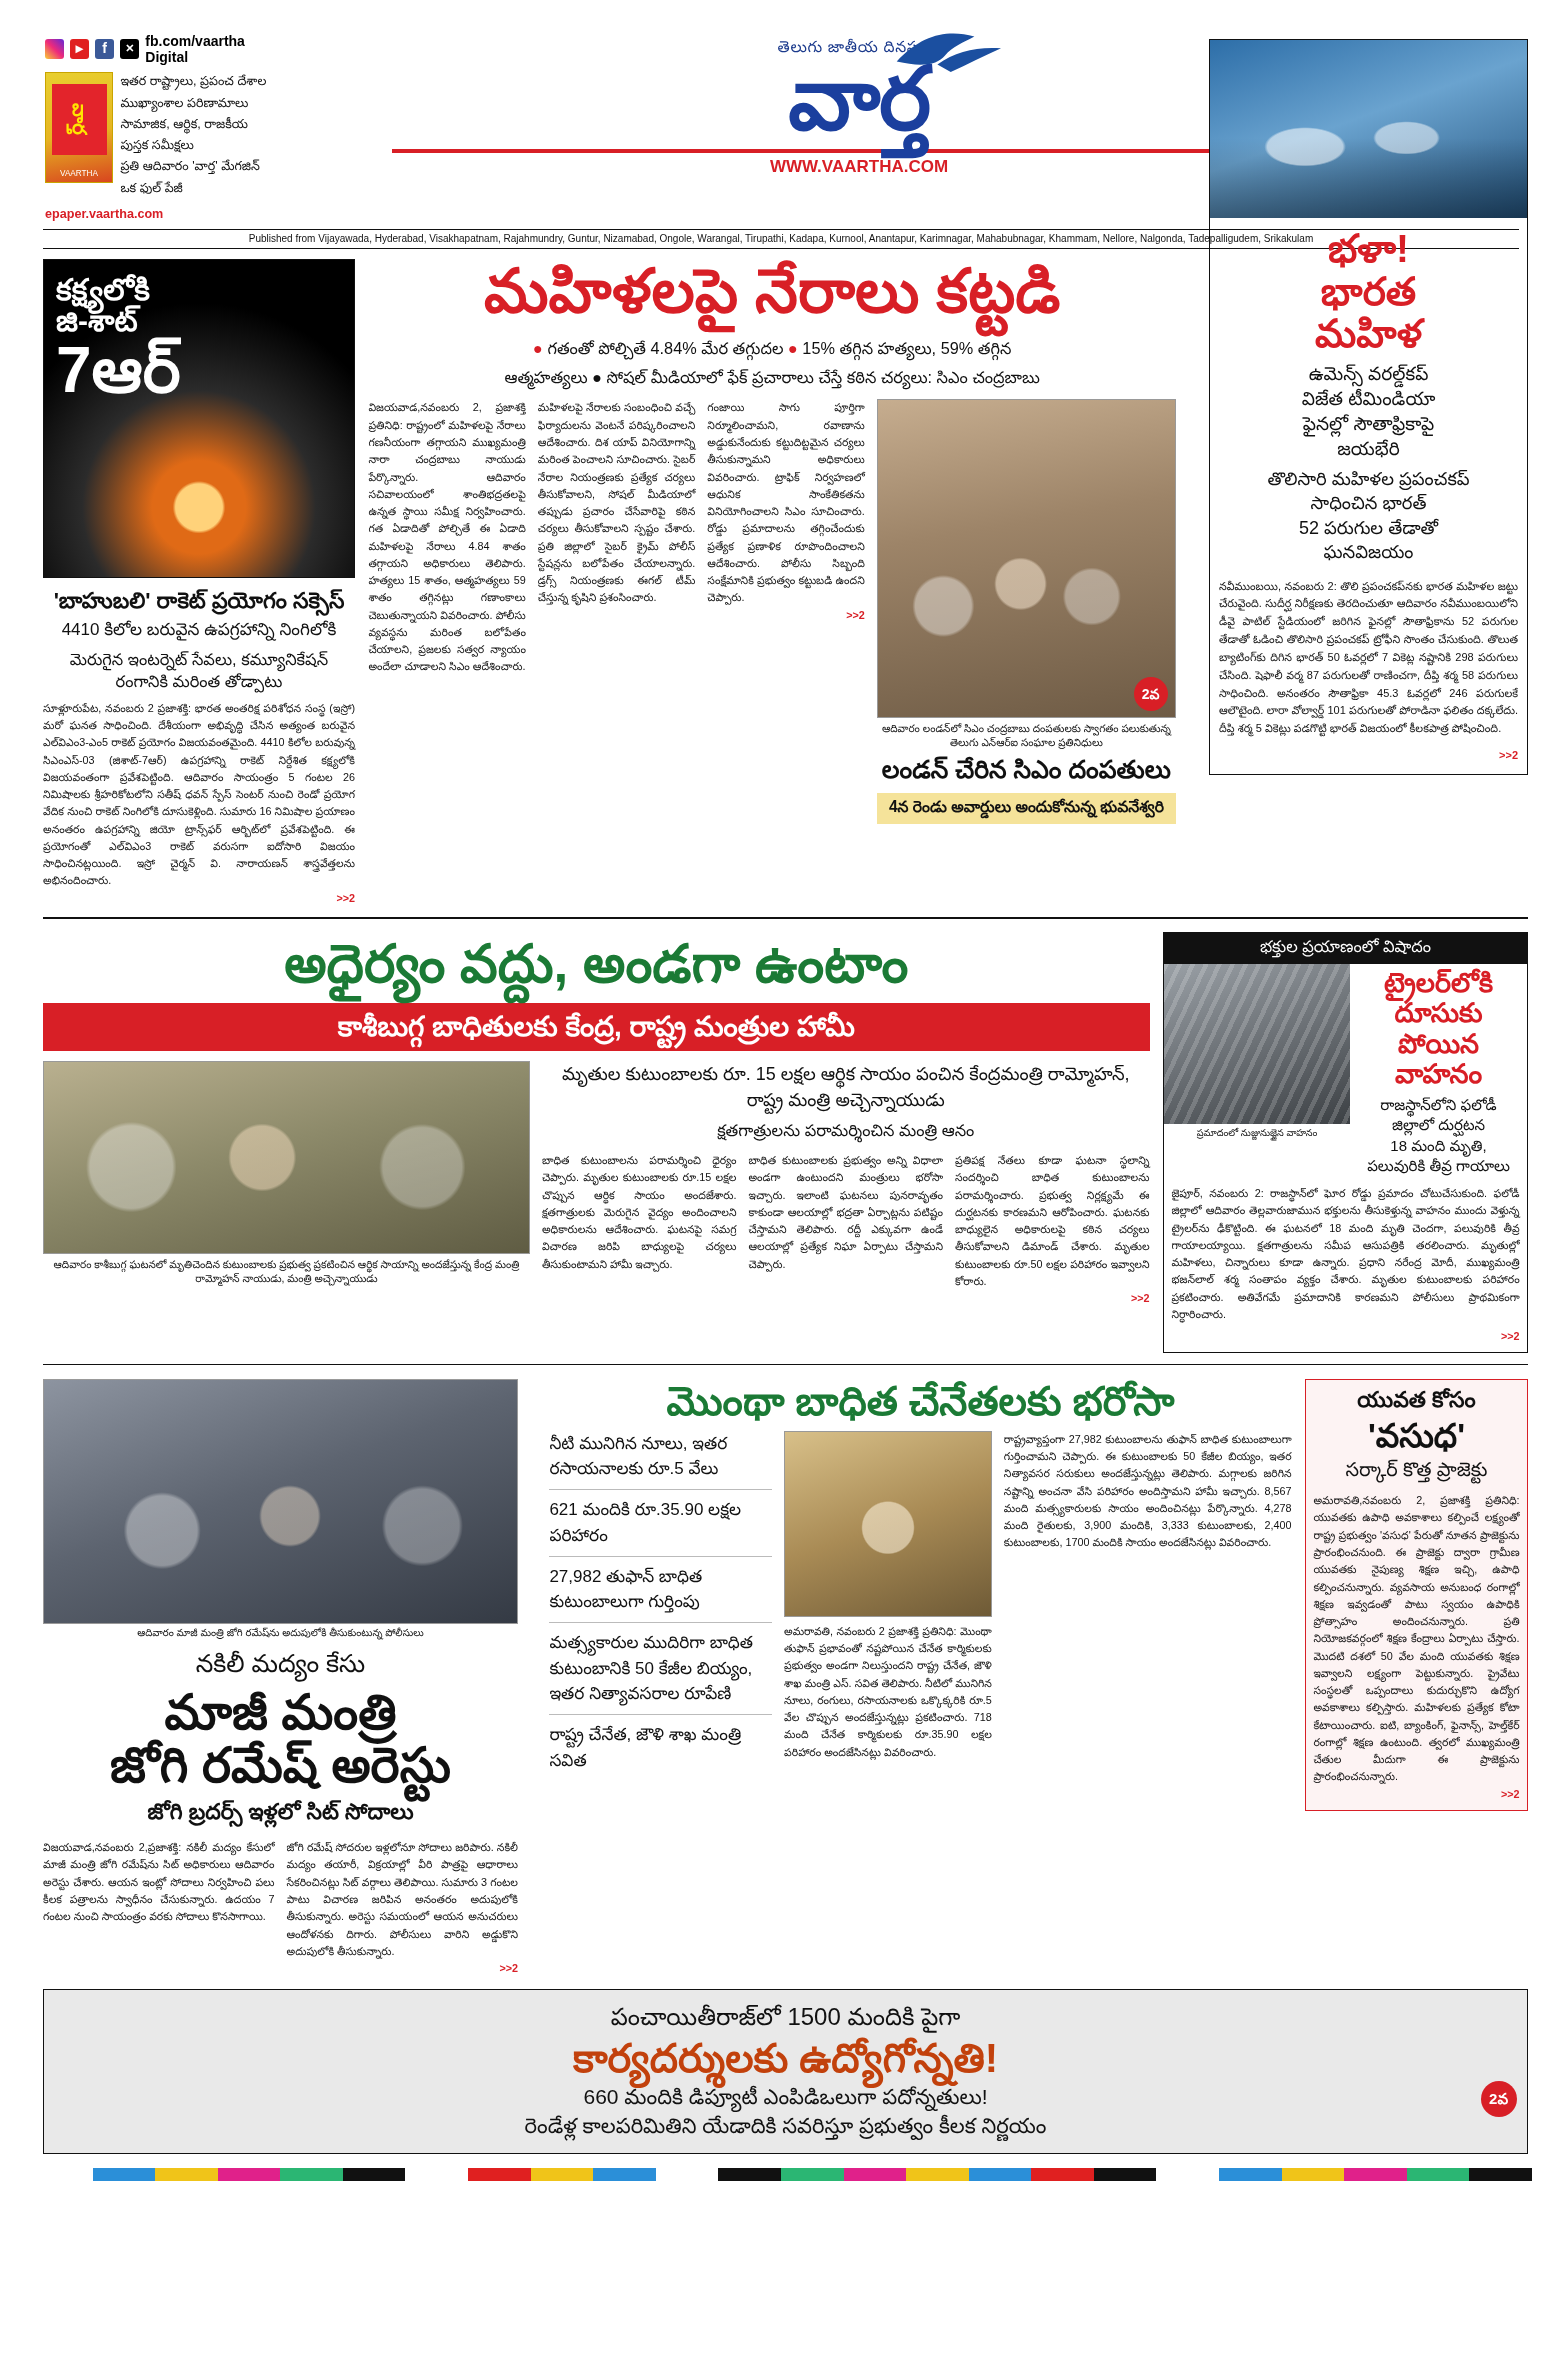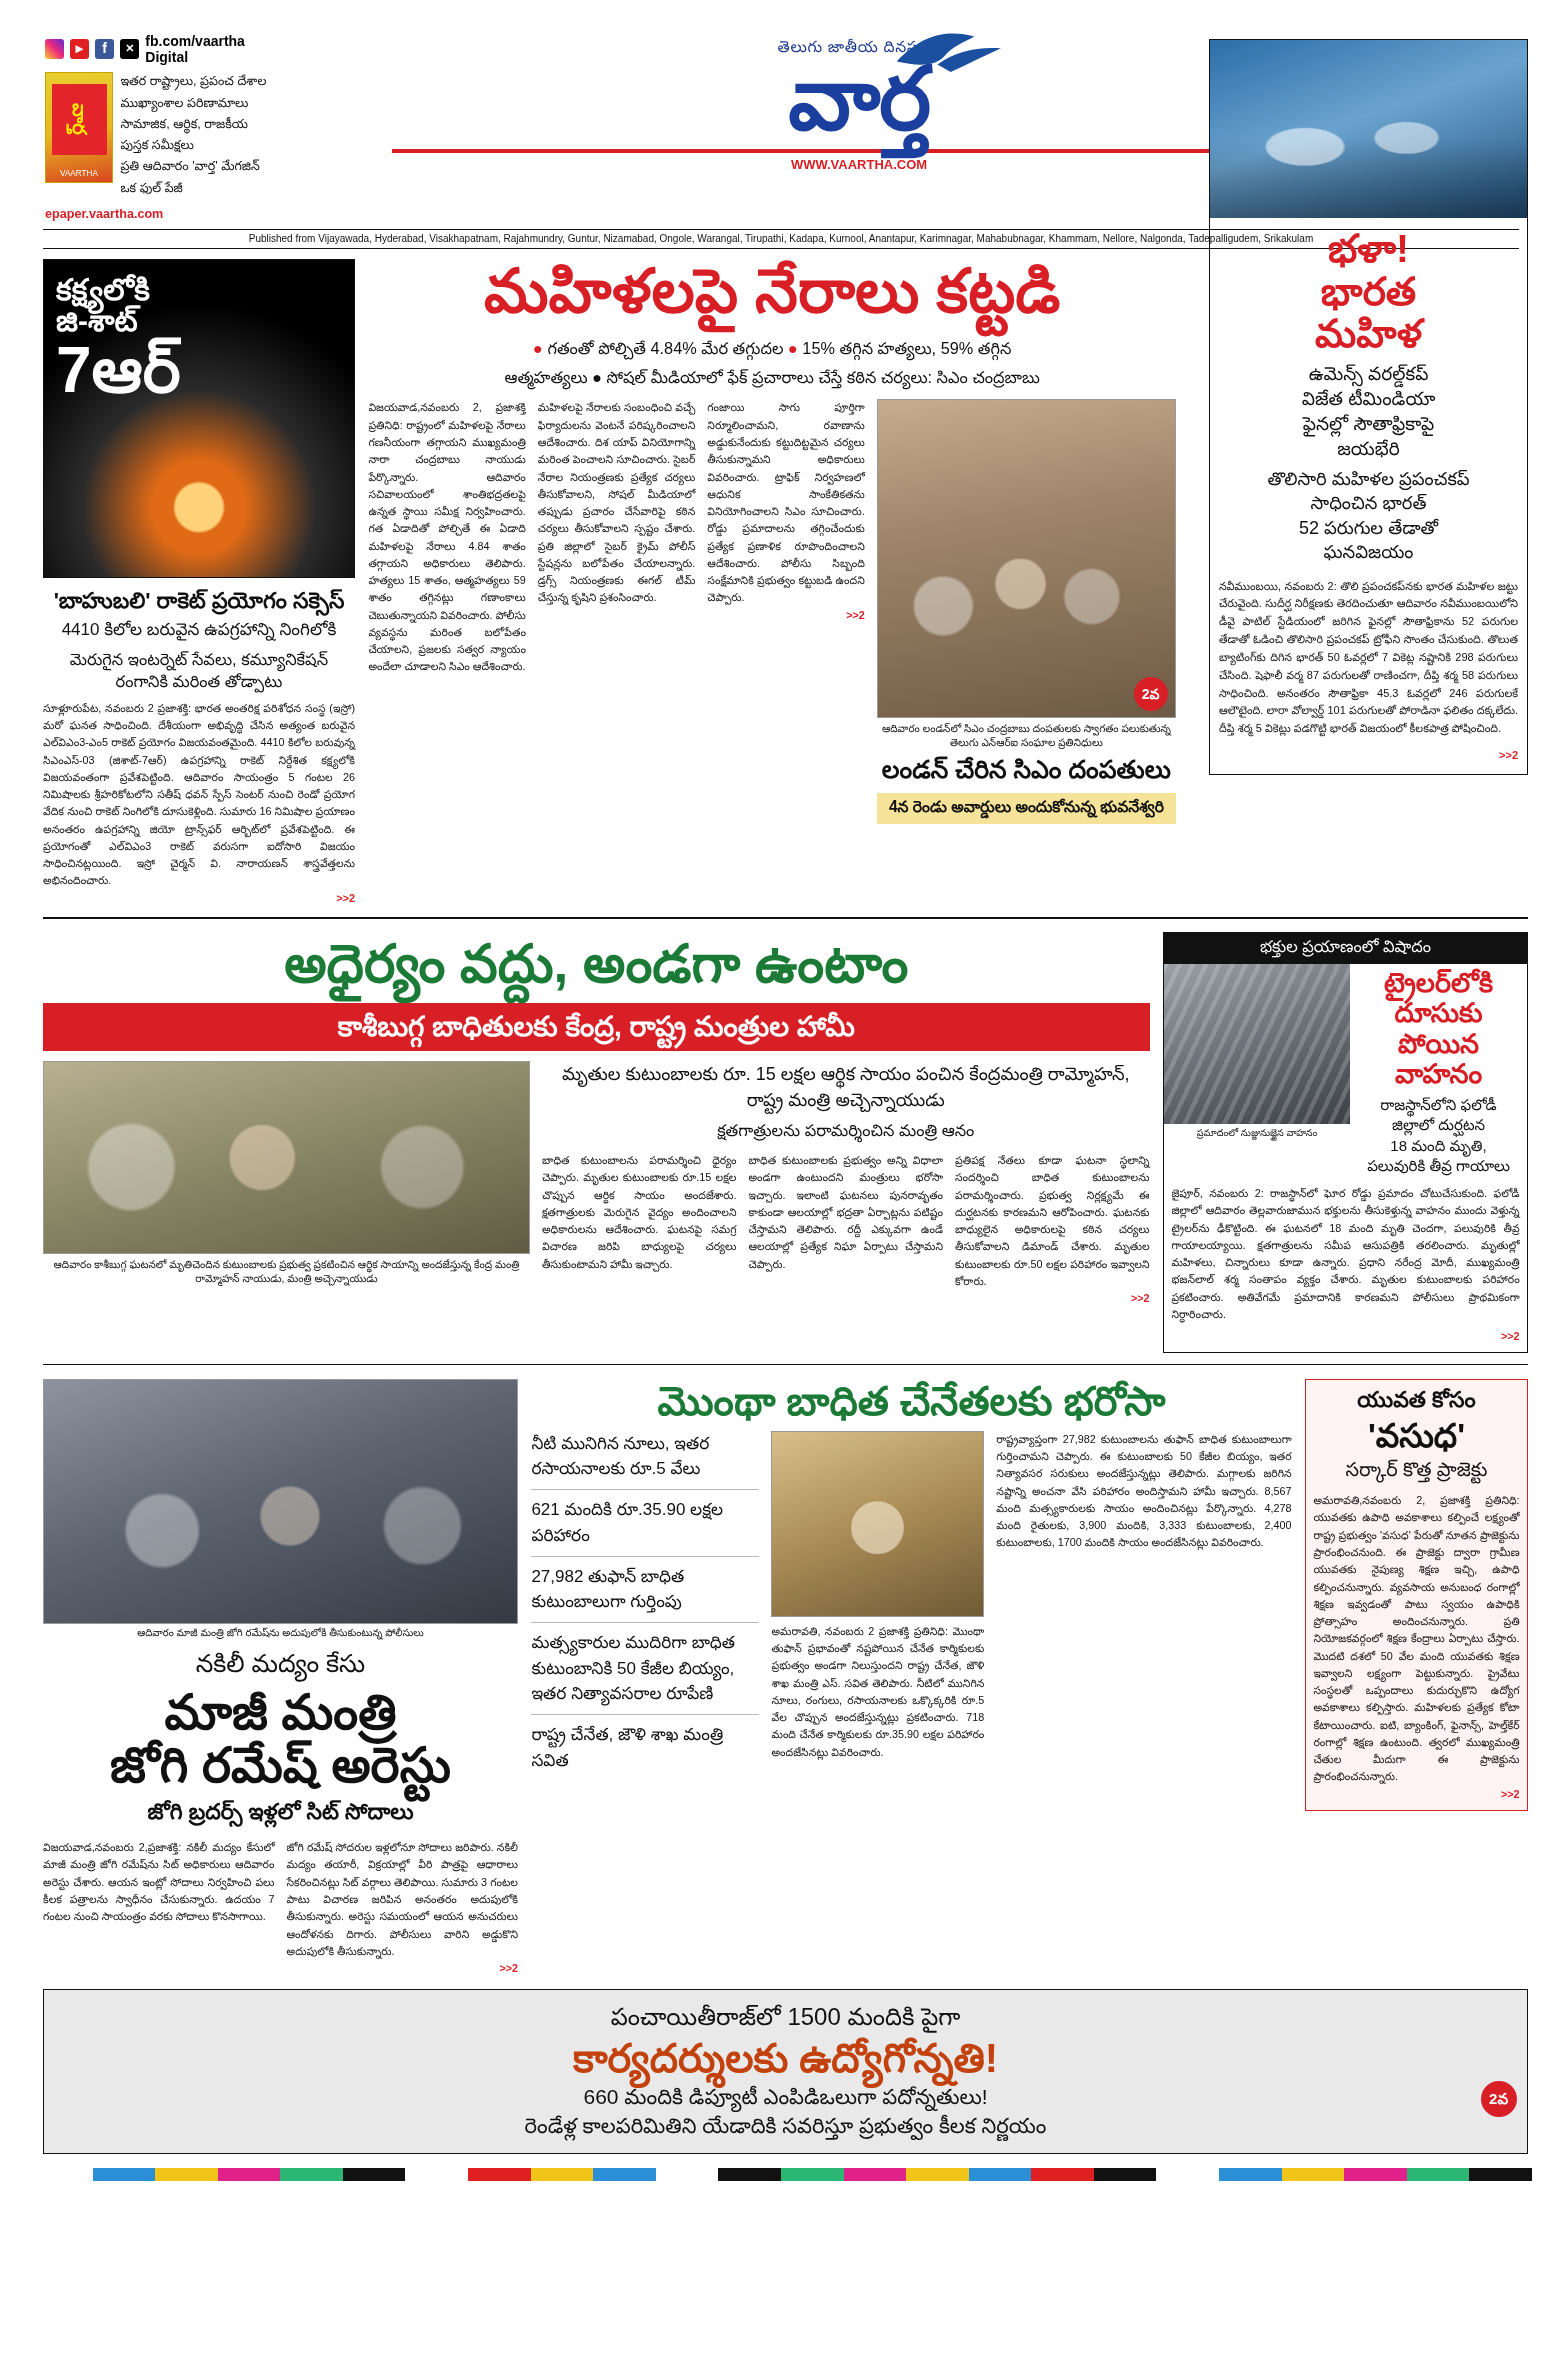--- a/index.html
+++ b/index.html
@@ -67,21 +67,21 @@
   .logo-bird {
     position:absolute; left: 50%; transform: translateX(34px); top: -7.4px;
     font-size: 48px; color:#1b4fa0;
   }
   .mast-title {
     font-size: 88px; line-height: 1.0; color:#1b3f9e; font-weight:bold;
     font-family: "Liberation Sans", sans-serif;
     letter-spacing: -1.5px;
   }
   .mast-rule { height:3.7px; background:#d81f26; margin:6px 89px 0 89px; }
-  .mast-website { color:#d81f26; font-size:13px; font-weight:bold; margin-top:4.5px; }
+  .mast-website { color:#d81f26; font-size:17px; font-weight:bold; margin-top:4.5px; }
   .mast-right-meta {
     position:absolute; right: 7.4px; bottom: 16.3px; text-align:right;
     font-size:12.6px; line-height:1.5; color:#111;
   }
   .mast-right-meta .city { font-size:14px; margin-bottom:4.5px; }
   .qr {
     width:91px; height:91px;
     background:
       repeating-linear-gradient(90deg,#000 0 6px,#fff 6px 12px),
       repeating-linear-gradient(0deg,#000 0 6px,#fff 6px 12px);
@@ -235,21 +235,21 @@
       radial-gradient(circle at 25% 62%, rgba(255,255,255,.35) 0 9%, transparent 10%),
       radial-gradient(circle at 52% 56%, rgba(255,235,210,.4) 0 10%, transparent 11%),
       radial-gradient(circle at 80% 60%, rgba(255,255,255,.3) 0 9%, transparent 10%);
   }
   .b3-cap { font-size:10px; text-align:center; padding:3.7px 1.5px; }
   .b3-k1 { font-size:25px; text-align:center; margin:4.5px 0 1.5px; }
   .b3-k2 { font-size:49px; font-weight:bold; text-align:center; line-height:1.08; }
   .b3-k3 { font-size:22px; font-weight:bold; text-align:center; margin:7.4px 0 9px; }
   .b3-2col { display:flex; gap:12px; }
 
-  .b3-mid { flex:1; }
+  .b3-mid { flex:1;margin-left:18px; }
   .b3-mid-head {
     font-size:40px; font-weight:bold; color:#1b7a35; text-align:center; line-height:1.12; margin-bottom:7.4px;
   }
   .b3-bullets { font-size:17px; line-height:1.5; }
   .b3-midphoto {
     height: 186px; border:0.7px solid #999;
     background: linear-gradient(160deg,#d8c089,#a98b55 50%,#6e5a36);
     position:relative; overflow:hidden;
   }
   .b3-midphoto:after{

